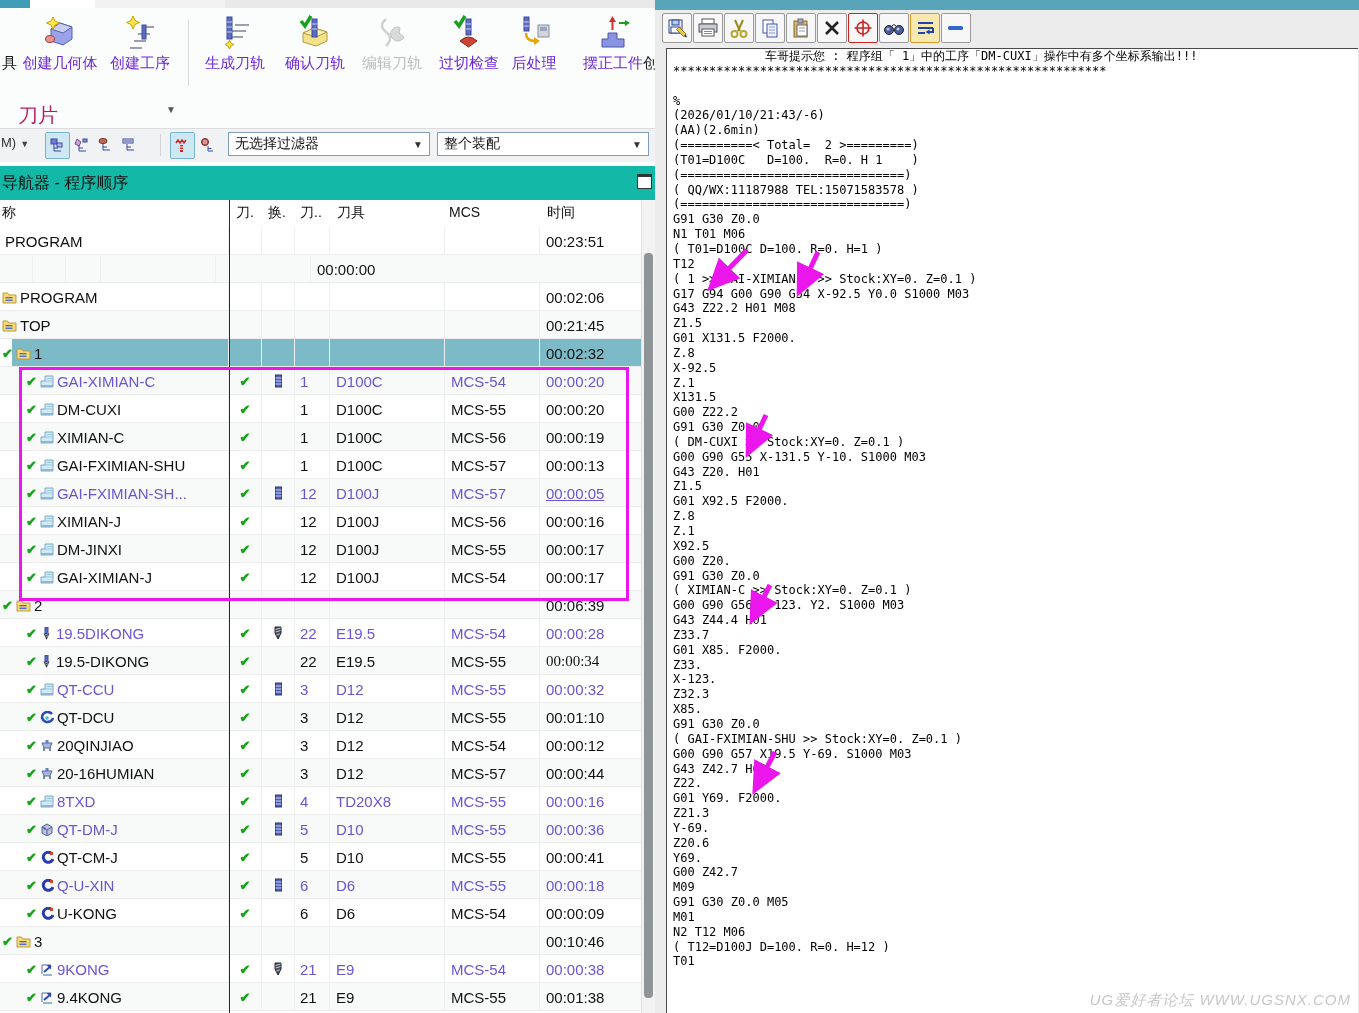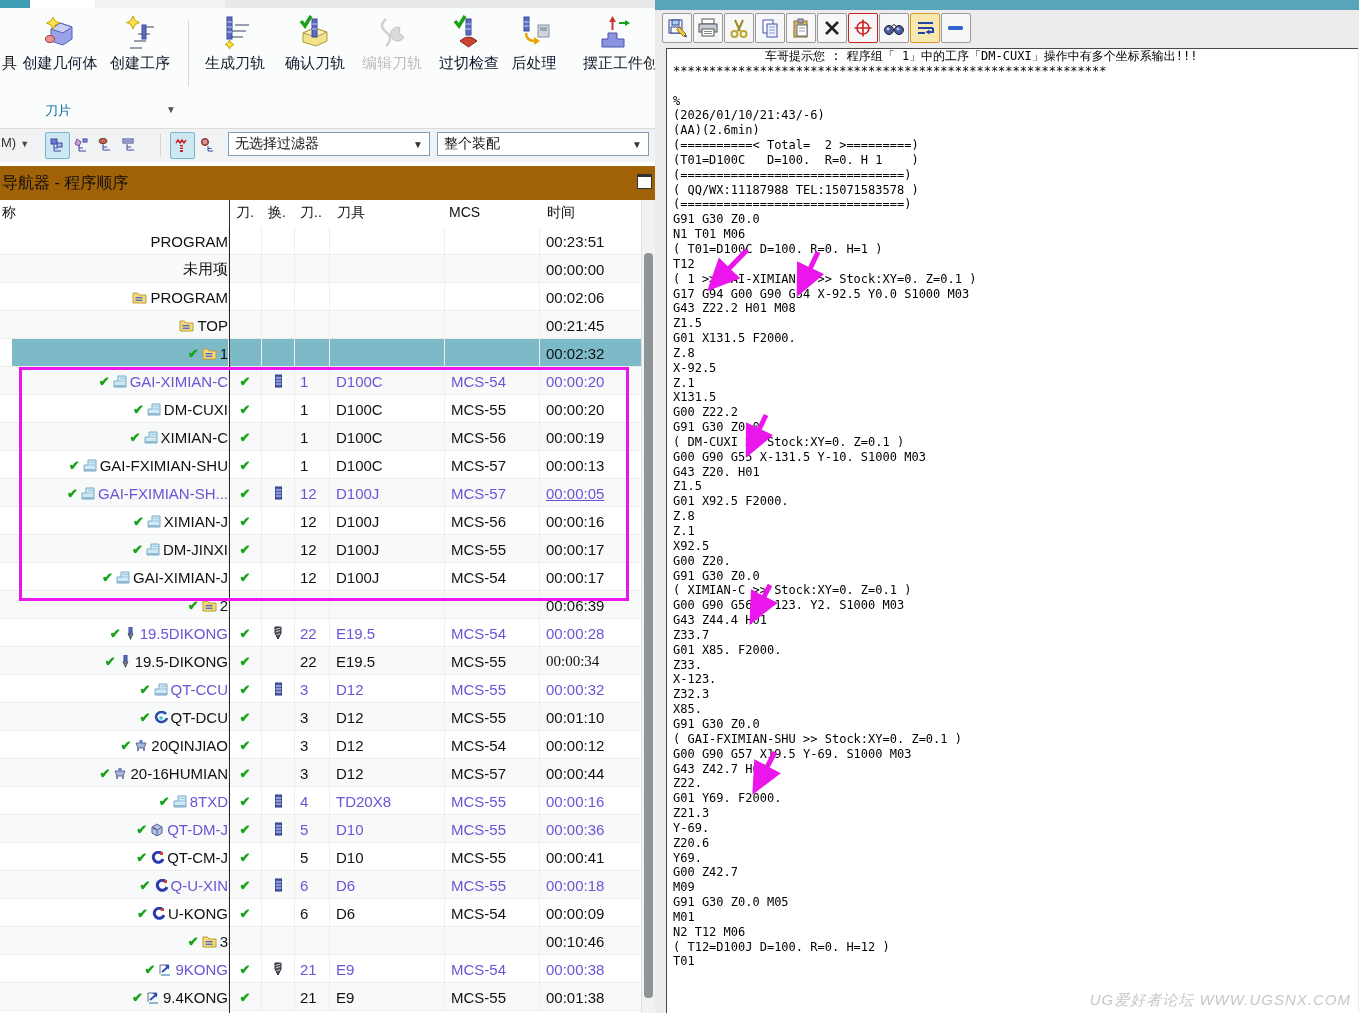--- a/index.html
+++ b/index.html
@@ -7,49 +7,49 @@
   #root{position:absolute;inset:0;}
   
   .lp{position:absolute;left:0;top:0;width:655px;height:1013px;background:#fff;}
   .topstrip{position:absolute;left:0;top:0;width:655px;height:8px;background:#e9e9e9;}
   .teal-tab{position:absolute;left:0;top:0;width:30px;height:8px;background:#3f9db5;}
   .white-tab{position:absolute;left:30px;top:0;width:65px;height:8px;background:#fff;}
   .gray-tab{position:absolute;left:95px;top:0;width:130px;height:8px;background:#f2f2f2;}
   .ribbon{position:absolute;left:0;top:8px;width:655px;height:88px;background:#fbfcfc;}
   .rib-item{position:absolute;top:4px;width:78px;text-align:center;cursor:default;}
   .rib-item .ric{height:42px;display:flex;align-items:center;justify-content:center;}
-  .rib-item .rlb{font-size:15px;color:#0f172a;white-space:nowrap;}
+  .rib-item .rlb{font-size:15px;color:#6d28d9;white-space:nowrap;}
   .rib-item.disabled .rlb{color:#bcbcbc;}
   .rib-sep{position:absolute;top:12px;width:1px;height:66px;background:#d9d9d9;}
   .clip-label{position:absolute;top:46px;font-size:15px;color:#1a1a1a;}
   .grouprow{position:absolute;left:0;top:96px;width:655px;height:32px;background:#fbfcfc;border-bottom:1px solid #dcdcdc;}
-  .groupname{position:absolute;left:45px;top:6px;font-size:13px;color:#0369a1;}
+  .groupname{position:absolute;left:18px;top:6px;font-size:20px;color:#be185d;}
   .grp-caret{position:absolute;left:166px;top:8px;font-size:10px;color:#555;}
   .tb2{position:absolute;left:0;top:129px;width:655px;height:33px;background:#f1f2f3;}
   .menu-frag{position:absolute;left:1px;top:6px;font-size:13px;color:#333;cursor:default;}
   .menu-frag .caret{font-size:9px;margin-left:4px;color:#444;}
   .minibtn{position:absolute;top:3px;width:23px;height:25px;display:flex;align-items:center;justify-content:center;border:1px solid transparent;border-radius:2px;}
   .minibtn.active{background:#cde8f3;border-color:#79b4cf;}
   .tb2-sep{position:absolute;left:160px;top:5px;width:1px;height:22px;background:#d4d4d4;}
   .combo{position:absolute;top:3px;height:24px;background:#fff;border:1px solid #7f9db9;display:flex;align-items:center;font-size:14px;color:#111;padding-left:6px;box-sizing:border-box;}
   .combo .caret{position:absolute;right:6px;font-size:10px;color:#333;}
   .combo1{left:228px;width:202px;}
   .combo2{left:437px;width:212px;}
-  .navtitle{position:absolute;left:0;top:166px;width:655px;height:34px;background:#a16207;text-decoration:underline;}
+  .navtitle{position:absolute;left:0;top:166px;width:655px;height:34px;background:#14b8a6;text-decoration:underline;}
   .navtitle .ttl{position:absolute;left:2px;top:7px;font-size:16px;color:#111;}
   .restore{position:absolute;left:637px;top:8px;width:13px;height:11px;border:1px solid #333;border-top:3px solid #333;background:#fff;cursor:default;}
   
   .thead{position:absolute;left:0;top:200px;width:655px;height:27px;background:#fff;border-bottom:1px solid #c9c9c9;}
   .th{position:absolute;top:4px;font-size:14px;color:#111;white-space:nowrap;}
   .tbody{position:absolute;left:0;top:227px;width:641px;height:786px;background:#fff;}
   .trow{position:relative;width:641px;height:28px;box-sizing:border-box;border-bottom:1px solid #ececec;display:flex;background:#fff;}
   .trow.alt{background:#f8fafa;}
   .trow.selected{background:linear-gradient(to right,#fff 12px,#7cbac8 12px);}
   .cell{height:28px;box-sizing:border-box;display:flex;align-items:center;font-size:15px;color:#111;overflow:hidden;white-space:nowrap;border-right:1px solid #efefef;}
-  .cell.name{padding-left:2px;gap:3px;justify-content:flex-end;}
+  .cell.name{padding-left:2px;gap:3px;}
   .cell.c-num{padding-left:5px;}
   .cell.c-tool{padding-left:6px;}
   .cell.c-mcs{padding-left:6px;}
   .cell.c-time{padding-left:6px;border-right:none;}
   .trow.purple .cell.name .nm,.trow.purple .c-num,.trow.purple .c-tool,.trow.purple .c-mcs,.trow.purple .c-time{color:#6b54d4;}
   .chk{color:#17a317;font-weight:bold;font-size:13px;line-height:1;}
   .coldivider{position:absolute;left:229px;top:200px;width:1px;height:813px;background:#2b2b2b;z-index:4;}
   .vscroll{position:absolute;left:641px;top:200px;width:14px;height:813px;background:#f2f2f2;border-left:1px solid #e0e0e0;}
   .vthumb{position:absolute;left:2px;top:53px;width:9px;height:745px;background:#8f9496;border-radius:4px;}
   .mbox{position:absolute;left:19px;top:367px;width:604px;height:228px;border:3px solid #eb16eb;z-index:5;pointer-events:none;}
@@ -247,23 +247,20 @@
             <span class="nm">PROGRAM</span>
           </div>
           <div class="cell c-chk" style="width: 33px;"></div>
           <div class="cell c-chg" style="width: 33px;"></div>
           <div class="cell c-num" style="width: 35px;"></div>
           <div class="cell c-tool" style="width: 115px;"></div>
           <div class="cell c-mcs" style="width: 95px;"></div>
           <div class="cell c-time" style="width: 101px;">00:23:51</div>
         </div>
         <div class="trow alt">
-          <div class="cell name" style="width: 229px; padding-left: 5px;">
-            <span class="nm">未用项</span>
-          </div>
           <div class="cell c-chk" style="width: 33px;"></div>
           <div class="cell c-chg" style="width: 33px;"></div>
           <div class="cell c-num" style="width: 35px;"></div>
           <div class="cell c-tool" style="width: 115px;"></div>
           <div class="cell c-mcs" style="width: 95px;"></div>
           <div class="cell c-time" style="width: 101px;">00:00:00</div>
         </div>
         <div class="trow">
           <div class="cell name" style="width: 229px;">
             <span style="display: inline-flex;">

